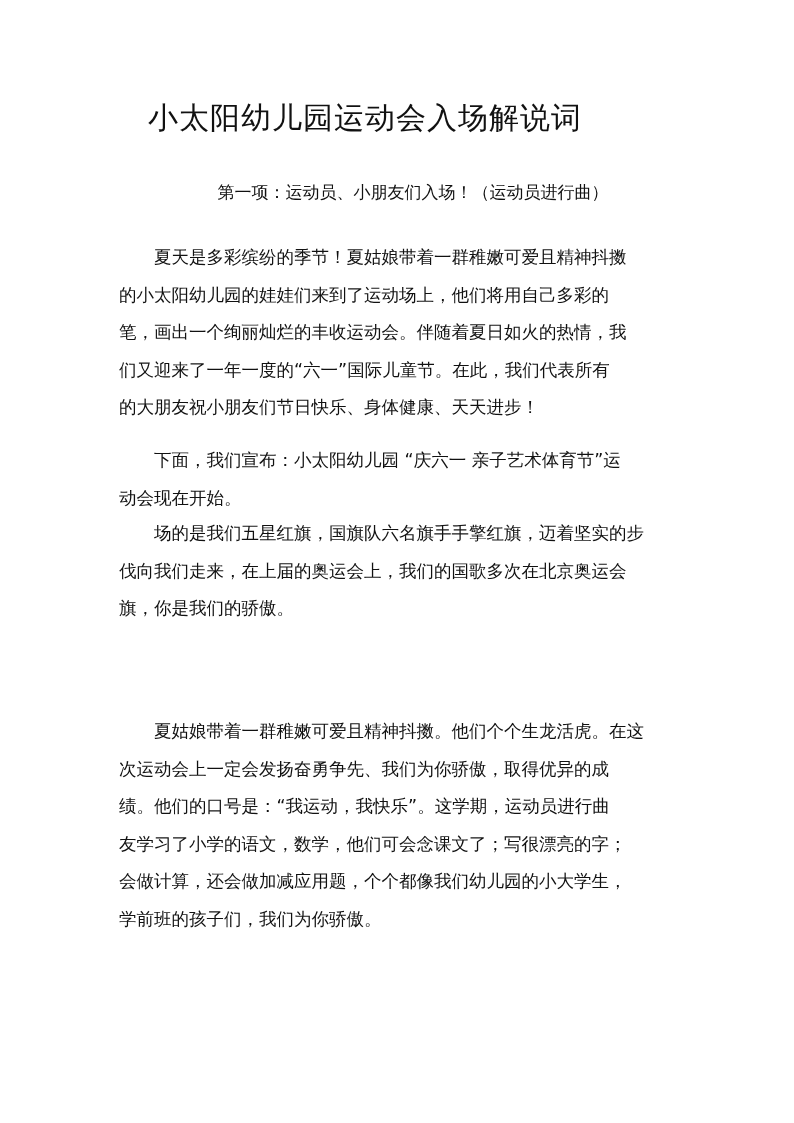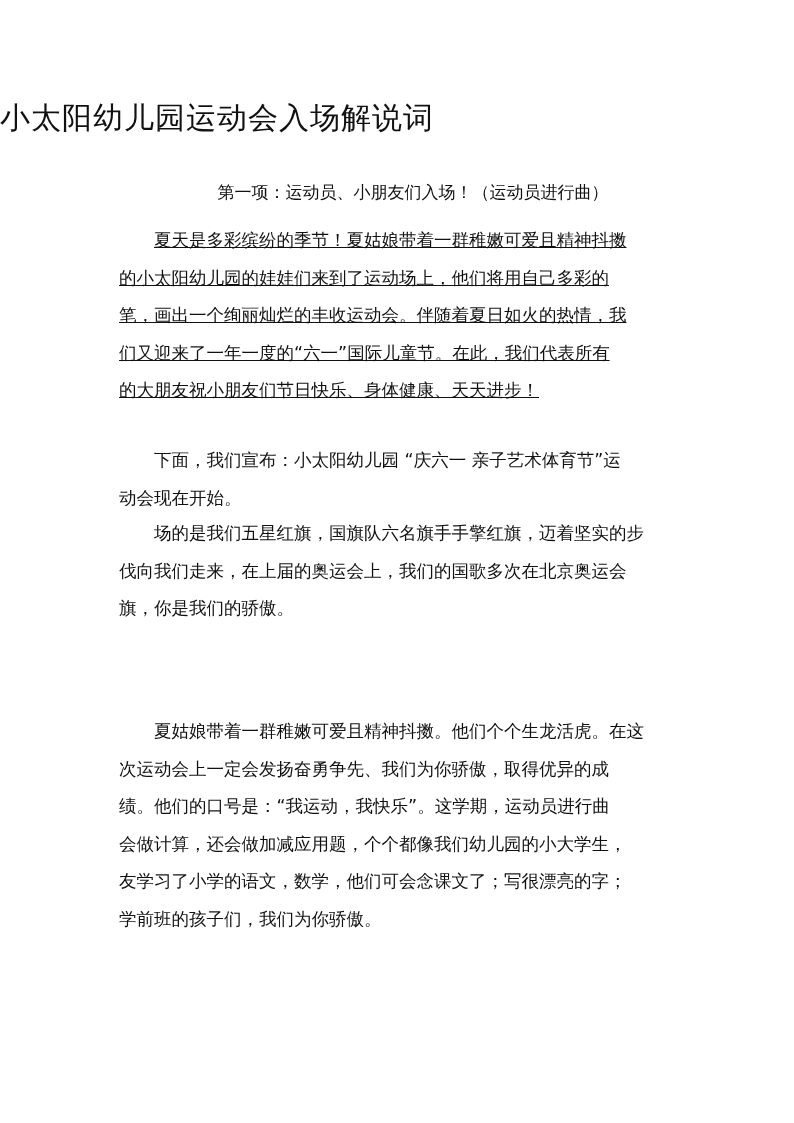--- a/index.html
+++ b/index.html
@@ -1,28 +1,28 @@
 <!DOCTYPE html>
 <html><head>
 <meta charset="utf-8">
 <style>
   html, body { margin: 0; padding: 0; background: #ffffff; }
   body { width: 794px; height: 1123px; position: relative; overflow: hidden;
          font-family: "DejaVu Sans", "Liberation Sans", sans-serif; color: #111111; }
   .page { position: absolute; left: 0; top: 0; width: 794px; height: 1123px; background: #fff; }
-  .title { position: absolute; left: 0; width: 730px; top: 98px; 
+  .title { position: absolute; left: 0; width: 730px; top: 98px; text-align: center;
            font-family: "DejaVu Serif", "Liberation Serif", serif; font-size: 30px; font-weight: normal;
            letter-spacing: 1px; line-height: 40px; margin: 0; color: #111; }
   .subtitle { position: absolute; left: 0; width: 794px; top: 164px; text-align: center;
               font-size: 17px; line-height: 24px; margin: 16px; color: #111; }
   .body { position: absolute; left: 119px; width: 548px; }
   .para { margin: 0; font-size: 17.5px; line-height: 37.5px; text-align: justify; color: #111; }
   .line { display: block; white-space: nowrap; height: 37.5px; }
   .indent { padding-left: 35px; }
-  .p1 { top: 222px; text-decoration: underline; }
+  .p1 { top: 239px; }
   .p2 { top: 442px; }
   .p3 { top: 515px; }
   .p4 { top: 713px; }
 </style>
 </head>
 <body>
 
 <div class="page">
   <h1 class="title">小太阳幼儿园运动会入场解说词</h1>
   <p class="subtitle">第一项：运动员、小朋友们入场！（运动员进行曲）</p>
@@ -50,18 +50,18 @@
       <span class="line">伐向我们走来，在上届的奥运会上，我们的国歌多次在北京奥运会</span>
       <span class="line">旗，你是我们的骄傲。</span>
     </p>
   </div>
 
   <div class="body p4">
     <p class="para">
       <span class="line indent">夏姑娘带着一群稚嫩可爱且精神抖擞。他们个个生龙活虎。在这</span>
       <span class="line">次运动会上一定会发扬奋勇争先、我们为你骄傲，取得优异的成</span>
       <span class="line">绩。他们的口号是：“我运动，我快乐”。这学期，运动员进行曲</span>
+      <span class="line">友学习了小学的语文，数学，他们可会念课文了；写很漂亮的字；</span>
       <span class="line">会做计算，还会做加减应用题，个个都像我们幼儿园的小大学生，</span>
-      <span class="line">友学习了小学的语文，数学，他们可会念课文了；写很漂亮的字；</span>
       <span class="line">学前班的孩子们，我们为你骄傲。</span>
     </p>
   </div>
 </div>
 
 </body></html>

